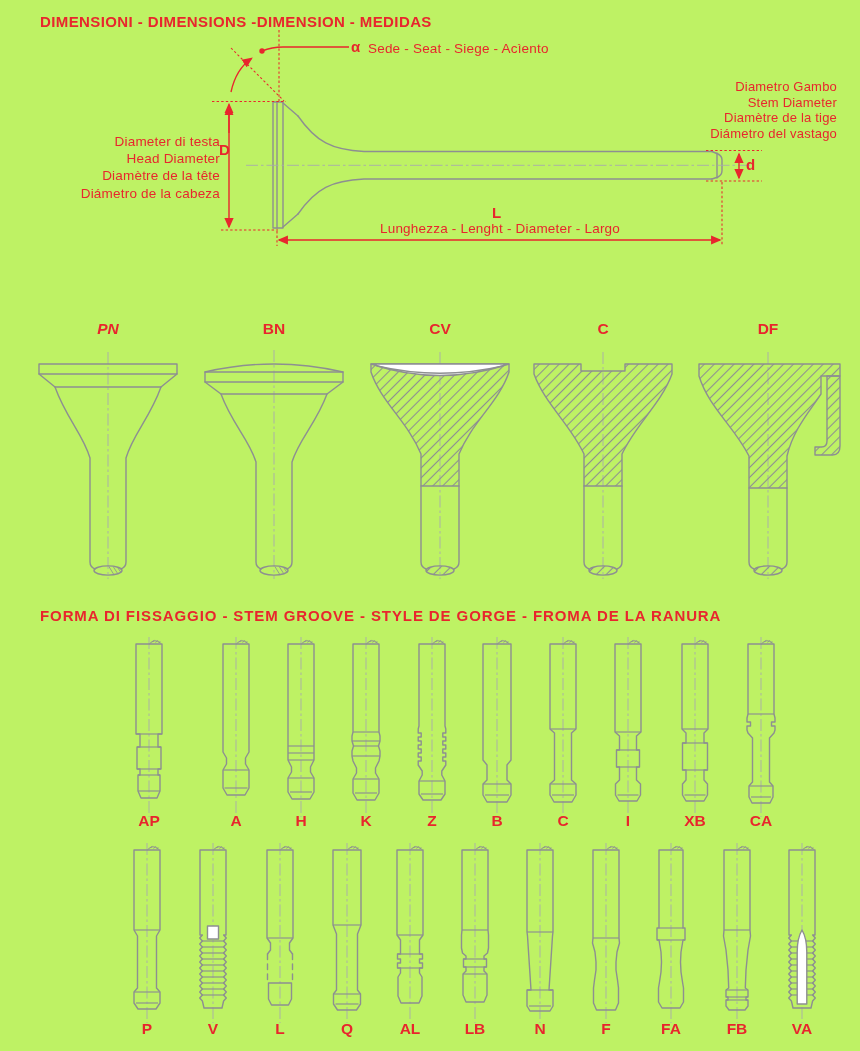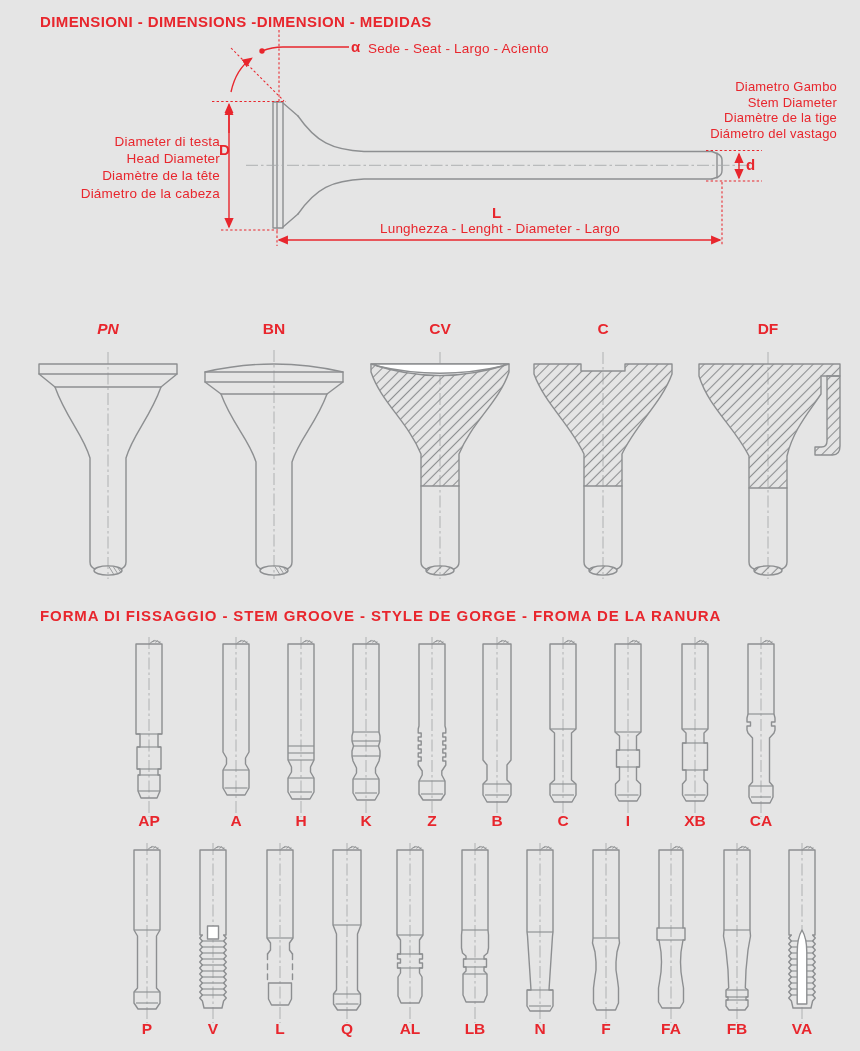--- a/index.html
+++ b/index.html
@@ -1,17 +1,17 @@
 <!DOCTYPE html>
 <html><head>
 <meta charset="utf-8">
 <style>
   :root{ --red:#e8262d; --gray:#8d8f91; }
   html,body{margin:0;padding:0;background:#ffffff;}
-  .page{position:relative;width:860px;height:1051px;background:#e5e5e5;overflow:hidden;
+  .page{position:relative;width:860px;height:1051px;background:#bef264;overflow:hidden;
         font-family:"Liberation Sans",sans-serif;}
   .title{position:absolute;color:var(--red);font-weight:bold;font-size:15px;
          letter-spacing:.4px;white-space:nowrap;}
   .dimsvg{position:absolute;left:0;top:0;}
   .rtext{position:absolute;color:var(--red);font-size:13px;letter-spacing:.2px;}
   .rblock{position:absolute;color:var(--red);font-size:13px;line-height:15.6px;
           text-align:right;letter-spacing:.2px;}
   .dimletter{position:absolute;color:var(--red);font-weight:bold;font-size:15px;}
   .lenlabel{position:absolute;color:var(--red);font-size:13.5px;text-align:center;letter-spacing:.2px;}
   .vcol{position:absolute;}
@@ -71,21 +71,21 @@
       <line x1="739" y1="154" x2="739" y2="178" marker-start="url(#ah)" marker-end="url(#ah)"></line>
       <line x1="279" y1="240" x2="720" y2="240" marker-start="url(#ah)" marker-end="url(#ah)"></line>
       <line x1="229" y1="133" x2="229" y2="106.5" marker-end="url(#ah)"></line>
       <path d="M231,92 Q236,69 251.5,58.5" marker-end="url(#ah)"></path>
       <path d="M262,51 Q272,47 283,47 L349,47"></path>
     </g>
     <circle cx="262" cy="51" r="2.7" fill="#e8262d"></circle>
   </svg>
 
   <div class="dimletter" style="left:351px;top:38px;">α</div>
-  <div class="rtext" style="left:368px;top:41px;font-size:13.5px;">Sede - Seat - Largo - Acìento</div>
+  <div class="rtext" style="left:368px;top:41px;font-size:13.5px;">Sede - Seat - Siege - Acìento</div>
 
   <div class="rblock" style="right:23px;top:79px;">
     <div>Diametro Gambo</div>
     <div>Stem Diameter</div>
     <div>Diamètre de la tige</div>
     <div>Diámetro del vastago</div>
   </div>
 
   <div class="rblock" style="right:640px;top:133px;font-size:13.5px;line-height:17.2px;">
     <div>Diameter di testa</div>

